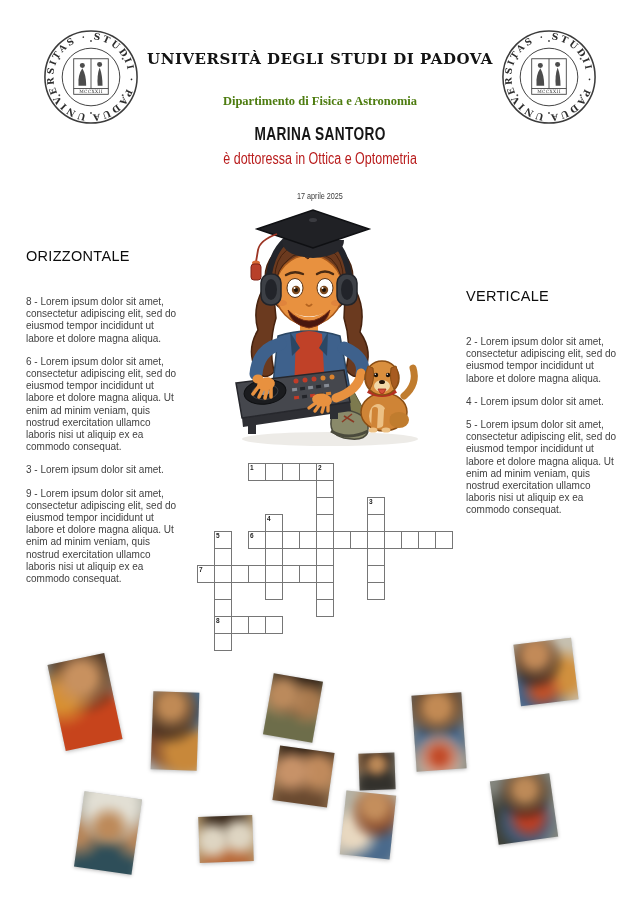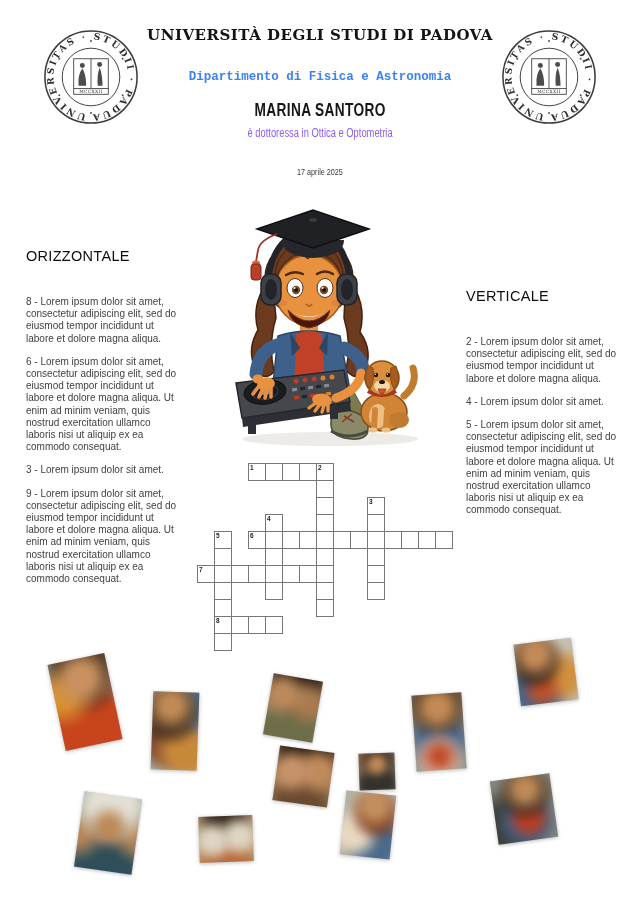--- a/index.html
+++ b/index.html
@@ -1,25 +1,25 @@
 <!DOCTYPE html>
 <html style="--skin: #e8913f; --skinline: #a8591c; --hair: #6b3a1f; --hairline: #46220e; --jacket: #3e618c; --jacketline: #2b4764; --tee: #c04128; --cap: #202125; --capline: #0f1013; --phones: #3d4046; --phonesdark: #22242a; --deck: #45474d; --deckside: #2e2f34; --deckline: #26272c; --dogfur: #cf8436; --doghead: #d98f3e; --doglight: #ecc084; --dogline: #8a4e14; --dogear: #a85c20; --red: #b8402a; --tongue: #d44f38; --pants: #7d7a4e; --shoe: #8a8a6a; --sole: #4a4a3c; --shadow: #edebe7;"><head>
 <meta charset="utf-8">
 <style>
   html,body{margin:0;padding:0;background:#e8e8e8;}
   .page{position:relative;width:640px;height:905px;background:#ffffff;margin:0 auto;overflow:hidden;
         font-family:"Liberation Sans",sans-serif;color:#3f3f3f;}
   
-  .hdr-text{position:absolute;left:0;width:640px;text-align:center;}
+  .hdr-text{position:absolute;left:0;width:640px;text-align:center;margin-top:24px;}
   .uni-title{top:26px;font-family:"DejaVu Serif",serif;font-weight:bold;font-size:15px;letter-spacing:.5px;color:#131313;}
-  .dept-title{top:70px;font-family:Liberation Mono, monospace;font-weight:bold;font-size:12.5px;color:#3b82f6;}
+  .dept-title{top:70px;font-family:Liberation Serif, serif;font-weight:bold;font-size:12.5px;color:#4d7c0f;}
   .grad-name{top:99px;font-weight:bold;font-size:19px;letter-spacing:.5px;color:#161616;}
   .grad-name span,.degree-line span,.cer-date span{display:inline-block;}
   .grad-name span{transform:scaleX(.72);}
-  .degree-line{top:126px;font-size:12px;color:#8b5cf6;}
+  .degree-line{top:126px;font-size:16px;color:#b91c1c;}
   .degree-line span{transform:scaleX(.78);}
   .cer-date{top:167px;font-size:8.5px;color:#3a3a3a;}
   .cer-date span{transform:scaleX(.85);}
   .seal{position:absolute;top:29px;width:96px;height:96px;}
   .seal-left{left:43px;} .seal-right{left:501px;}
   .seal-ring{font-family:"DejaVu Serif",serif;font-weight:bold;font-size:9.5px;letter-spacing:2.4px;fill:#2e2e2e;}
   .seal-year{font-family:"DejaVu Serif",serif;font-size:4.6px;letter-spacing:.4px;fill:#2e2e2e;}
   
   .clue-col{position:absolute;top:248px;width:154px;}
   .clue-col-left{left:26px;} .clue-col-right{left:466px;margin-top:40px;}

